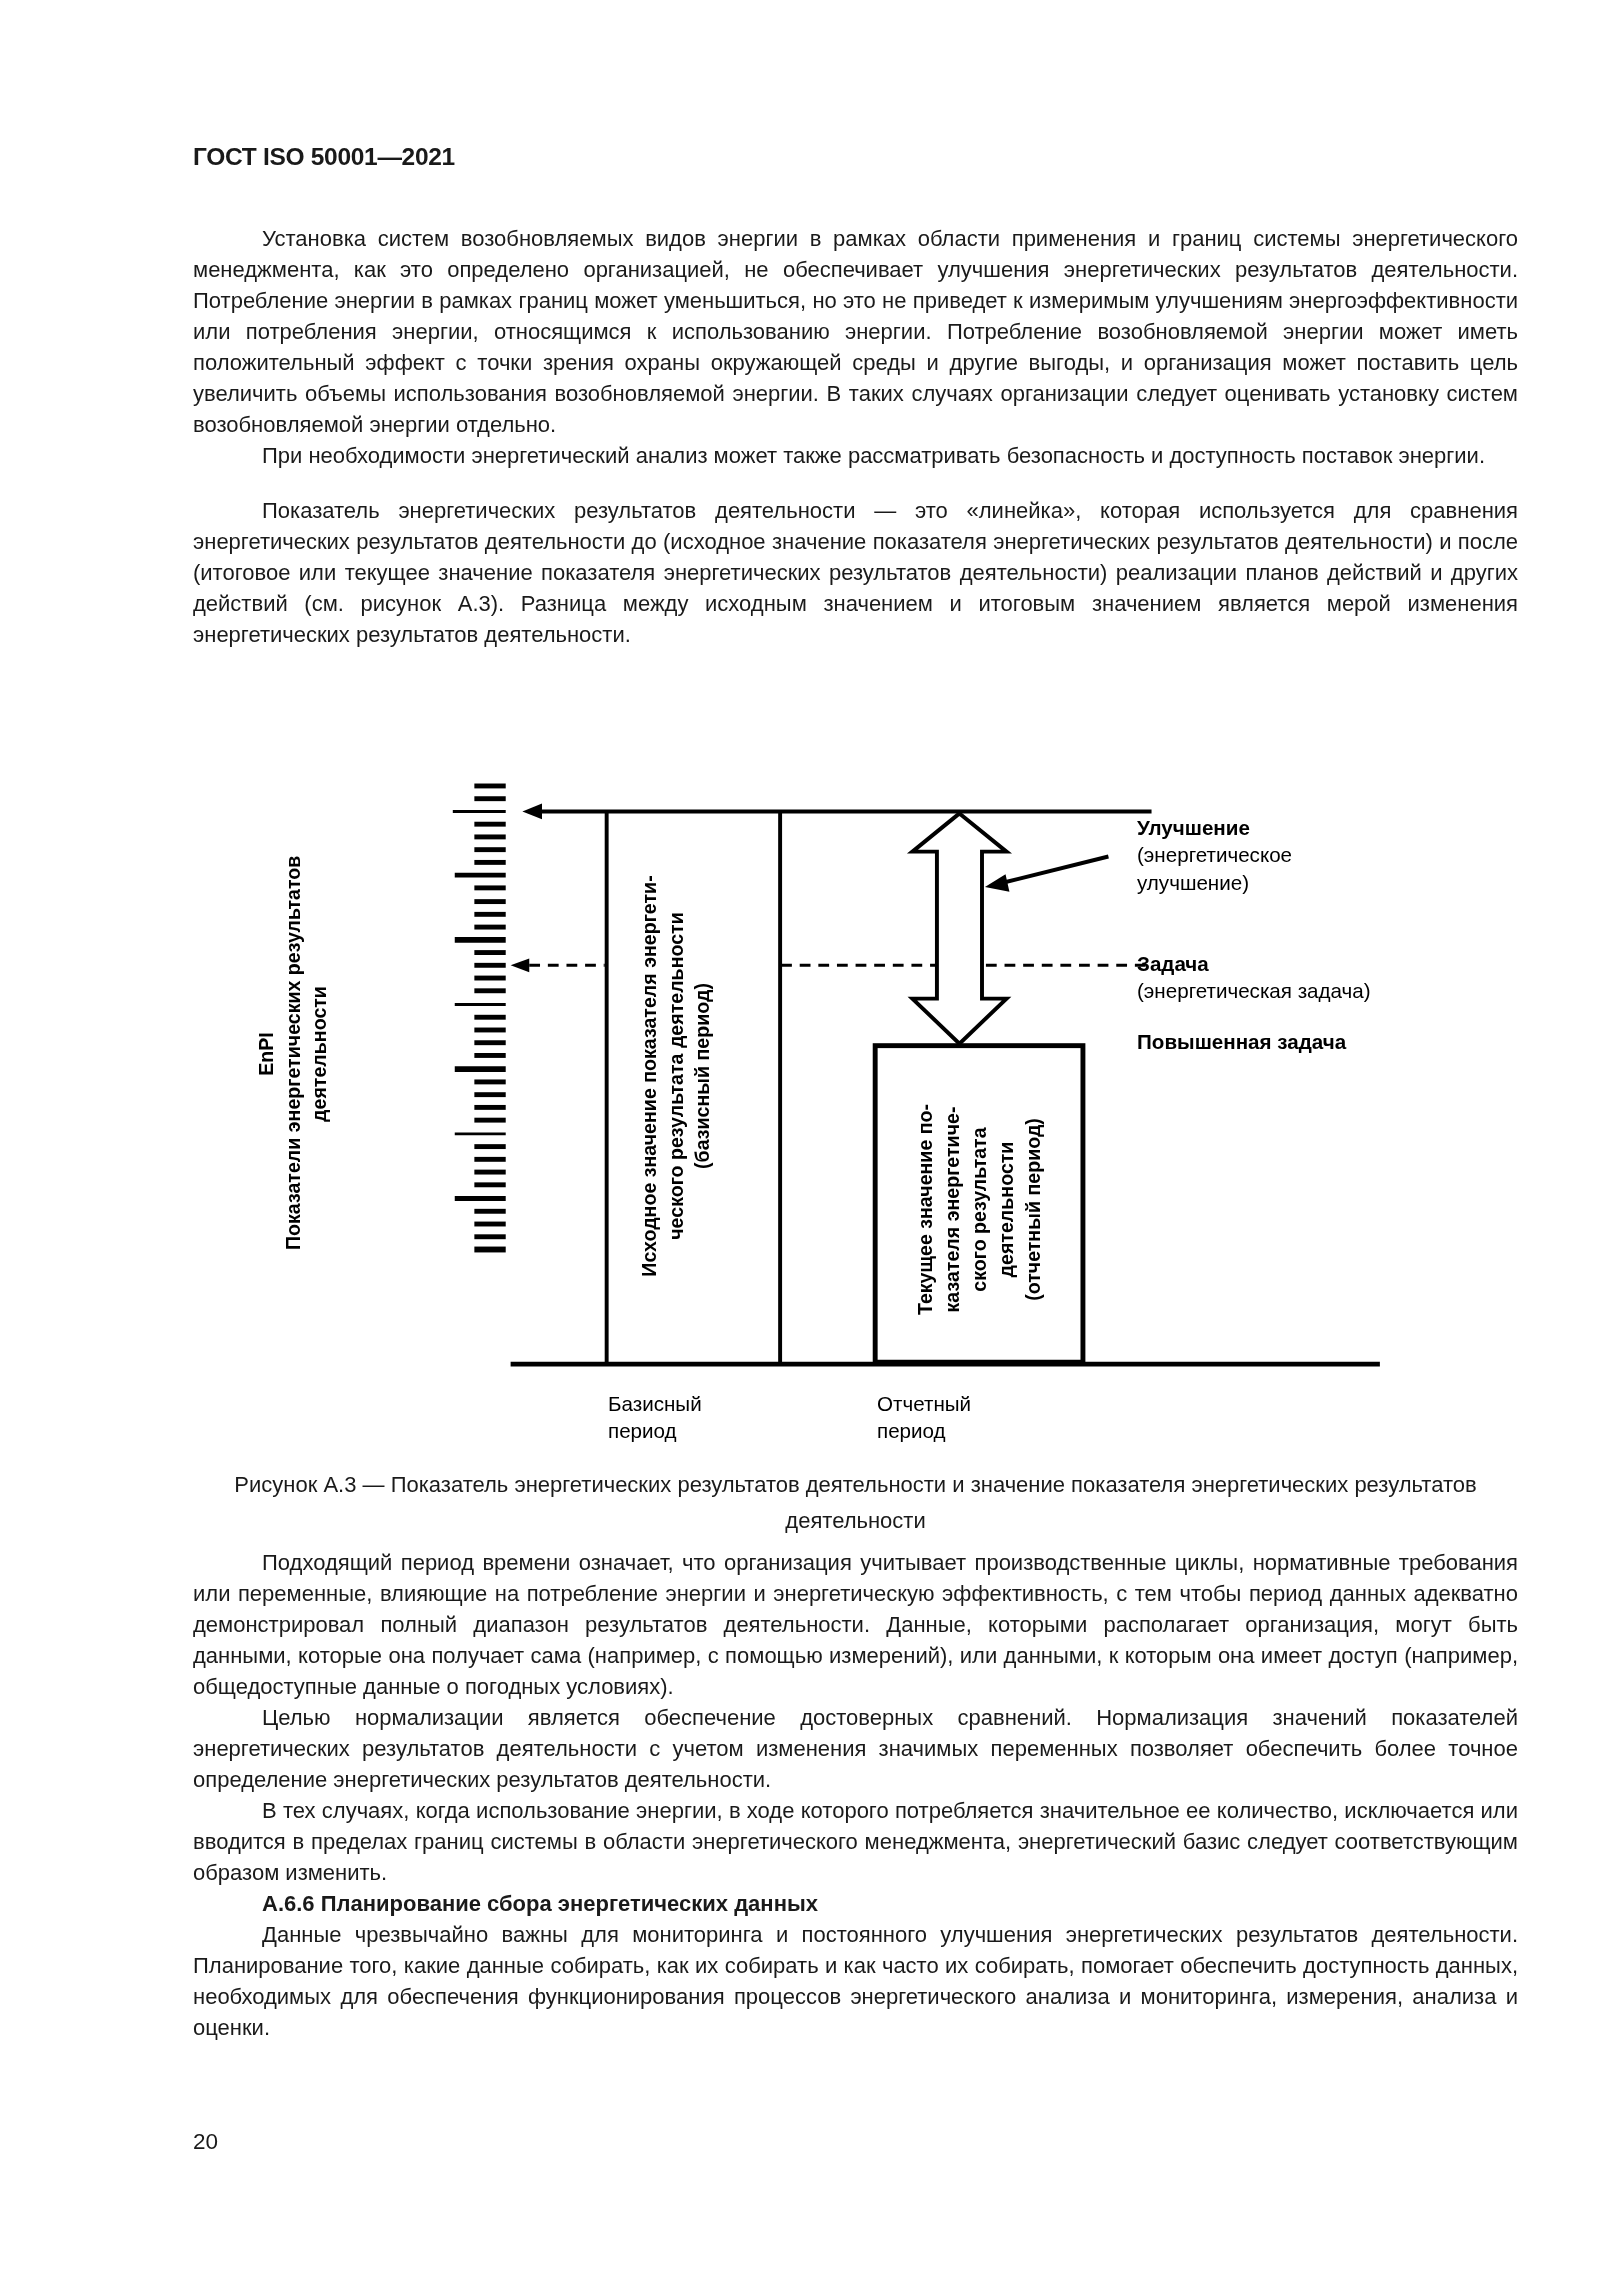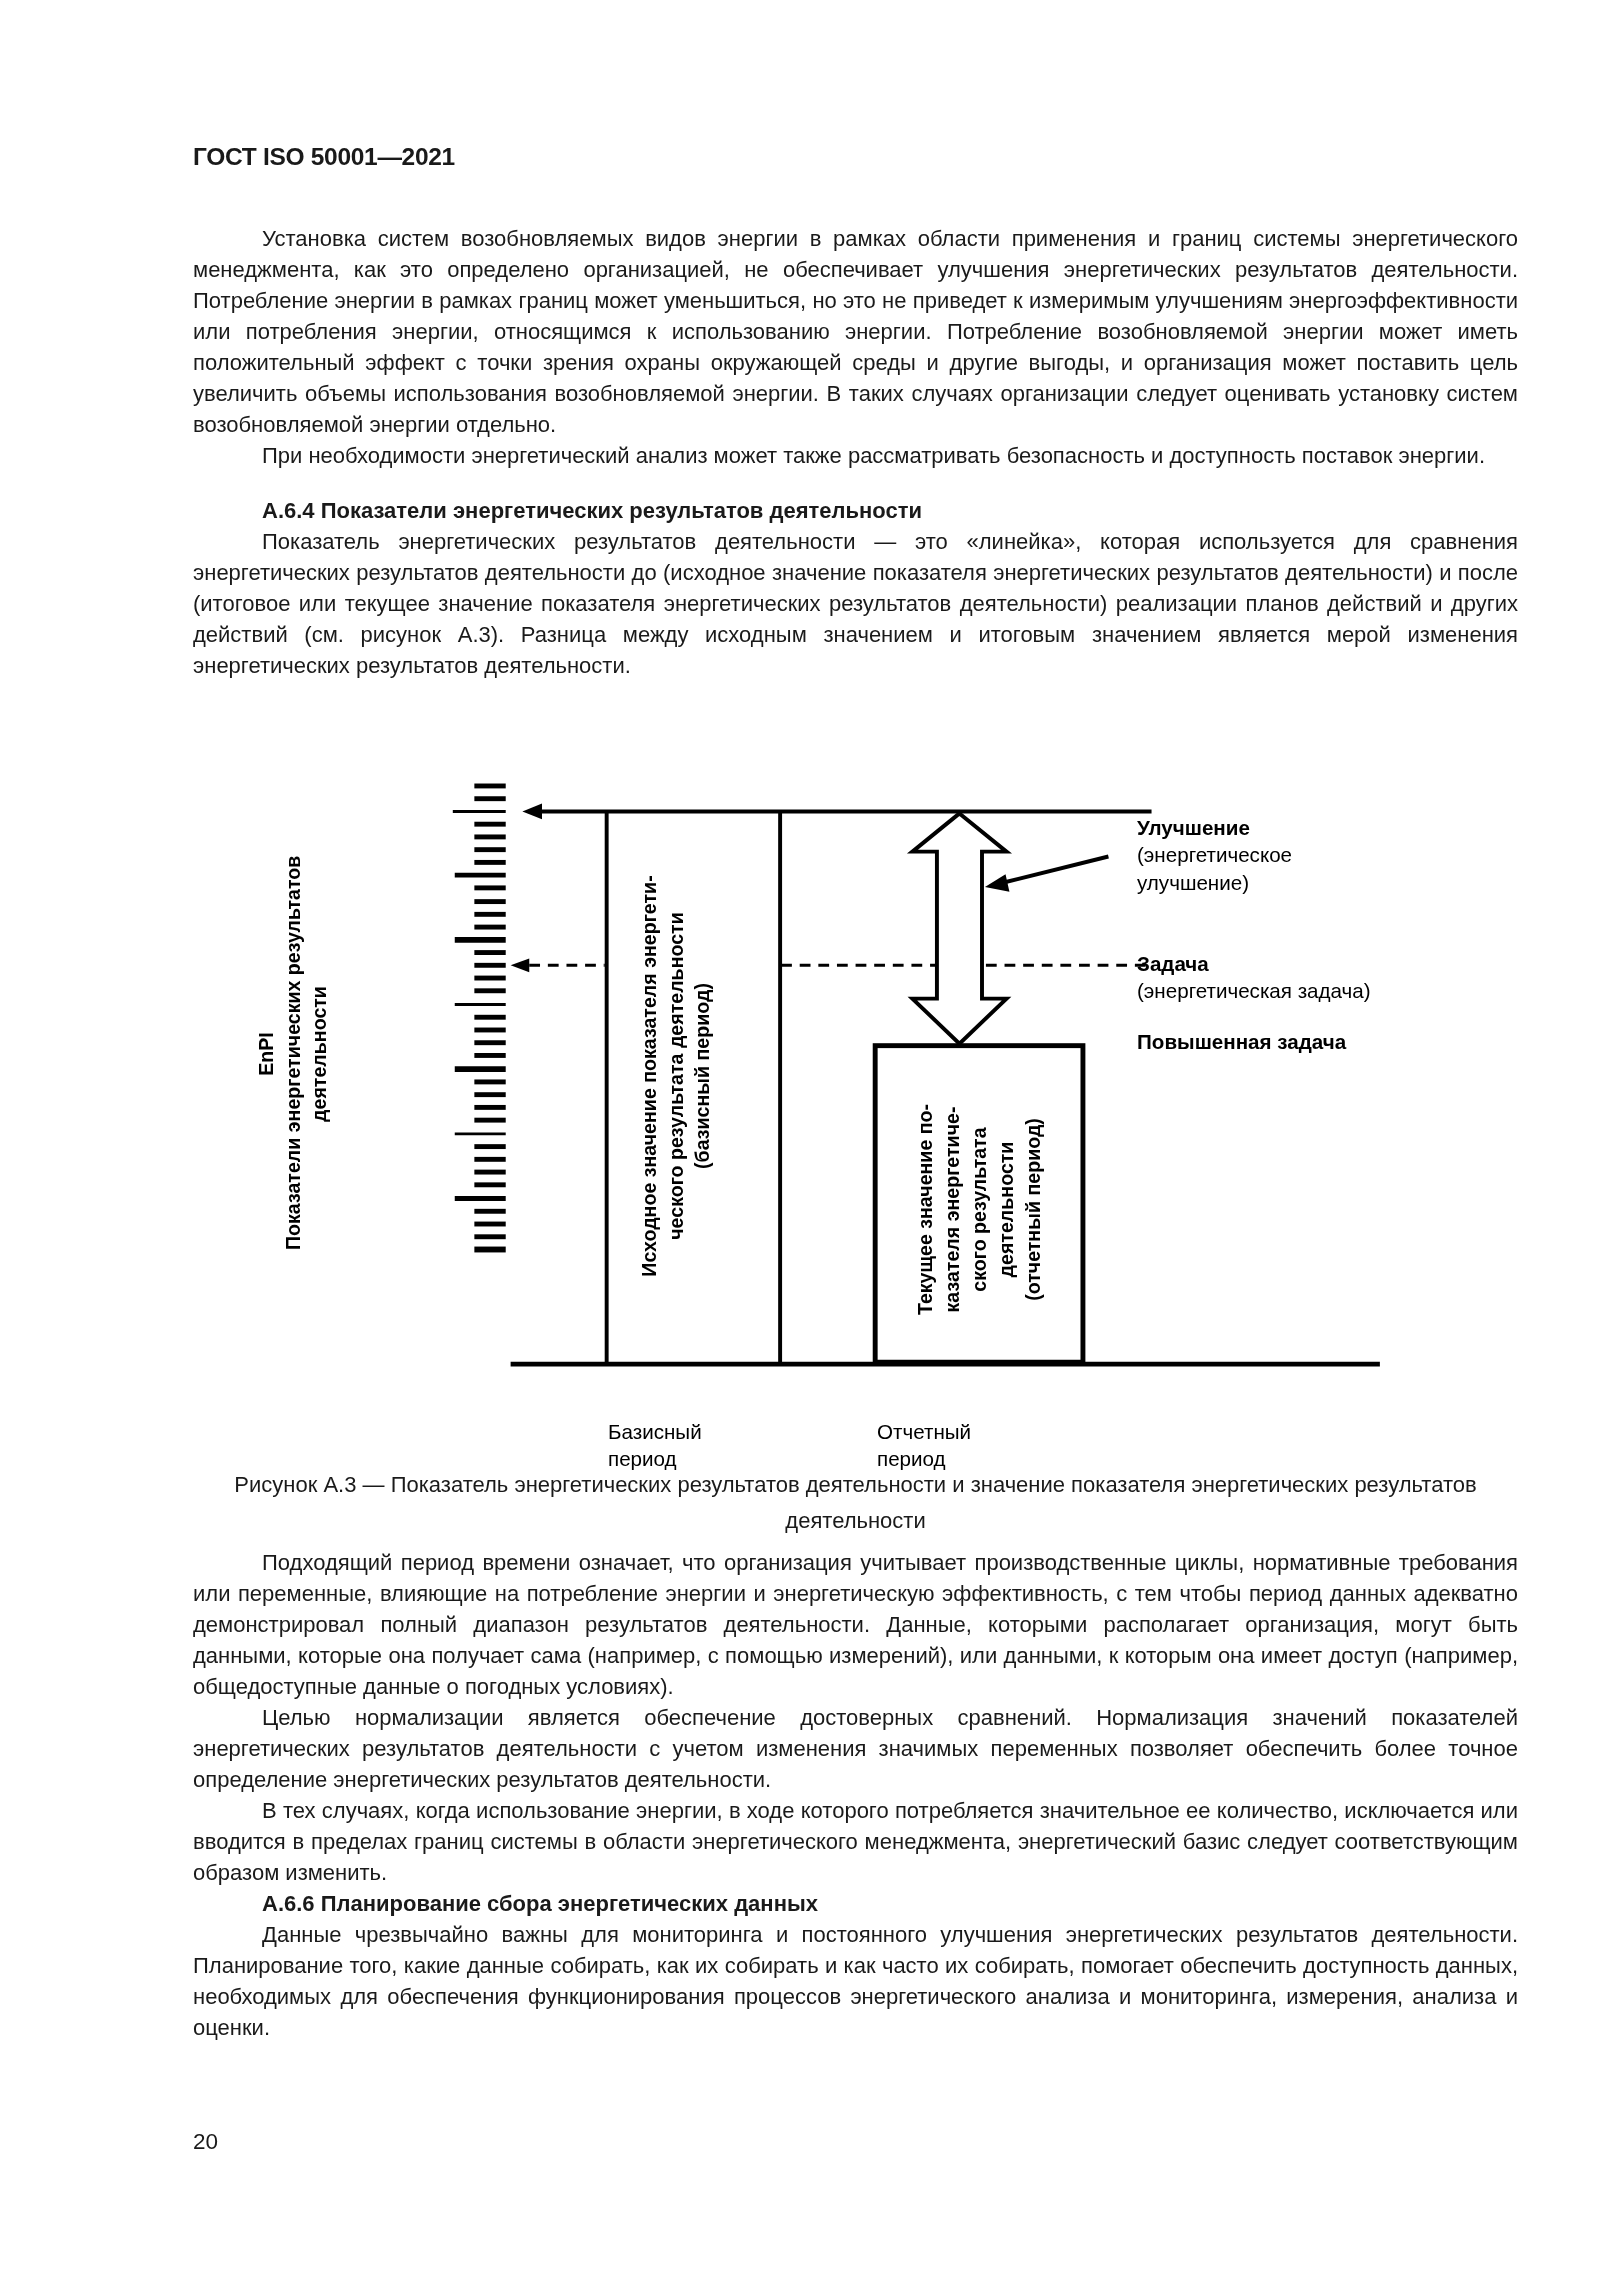--- a/index.html
+++ b/index.html
@@ -8,37 +8,36 @@
     .page-header { position: absolute; left: 193px; top: 143px; font-size: 24.5px; font-weight: bold; letter-spacing: -0.3px; }
     .text-block { position: absolute; left: 193px; width: 1325px; font-size: 22px; line-height: 31px; text-align: justify; }
     .text-block p { margin: 0; text-indent: 69px; }
     .text-block h3 { margin: 0; font-size: 22px; font-weight: bold; text-indent: 69px; line-height: 31px; }
     #block1 { top: 223px; }
     #block2 { top: 495px; }
     #block3 { top: 1547px; }
     .figure { position: absolute; left: 0; top: 0; width: 1621px; height: 1470px; pointer-events: none; }
     .figure svg { position: absolute; left: 0; top: 0; }
     .fig-label { position: absolute; font-weight: bold; font-size: 20.6px; line-height: 27.4px; text-align: left; color: #000; white-space: nowrap; }
-    .fig-label.normal { font-weight: normal; margin-top: 28px; }
+    .fig-label.normal { font-weight: normal; }
     .vtext { position: absolute; transform: rotate(-90deg); transform-origin: center center; text-align: center; font-weight: bold; font-size: 19.6px; line-height: 26.5px; color: #000; white-space: nowrap; }
     .caption { position: absolute; left: 193px; top: 1467px; width: 1325px; text-align: center; font-size: 22px; line-height: 36px; }
     .page-number { position: absolute; left: 193px; top: 2129px; font-size: 22.5px; }
   </style>
 </head>
 <body>
 
 <div class="page-header">ГОСТ ISO 50001—2021</div>
 
 <div class="text-block" id="block1">
   <p>Установка систем возобновляемых видов энергии в рамках области применения и границ системы энергетического менеджмента, как это определено организацией, не обеспечивает улучшения энергетических результатов деятельности. Потребление энергии в рамках границ может уменьшиться, но это не приведет к измеримым улучшениям энергоэффективности или потребления энергии, относящимся к использованию энергии. Потребление возобновляемой энергии может иметь положительный эффект с точки зрения охраны окружающей среды и другие выгоды, и организация может поставить цель увеличить объемы использования возобновляемой энергии. В таких случаях организации следует оценивать установку систем возобновляемой энергии отдельно.</p>
   <p>При необходимости энергетический анализ может также рассматривать безопасность и доступность поставок энергии.</p>
 </div>
 
 <div class="text-block" id="block2">
-  <h3>А.6.4  Показатели энергетических результатов деятельности</h3>
   <p>Показатель энергетических результатов деятельности — это «линейка», которая используется для сравнения энергетических результатов деятельности до (исходное значение показателя энергетических результатов деятельности) и после (итоговое или текущее значение показателя энергетических результатов деятельности) реализации планов действий и других действий (см. рисунок А.3). Разница между исходным значением и итоговым значением является мерой изменения энергетических результатов деятельности.</p>
 </div>
 
 <div class="figure">
   <svg width="1621" height="1470" viewBox="0 0 1654 1500">
 
     <g stroke="#000" stroke-width="5">
       <line x1="484" y1="802" x2="516" y2="802"></line>
       <line x1="484" y1="815" x2="516" y2="815"></line>
       <line x1="462" y1="828" x2="516" y2="828" stroke-width="3"></line>

